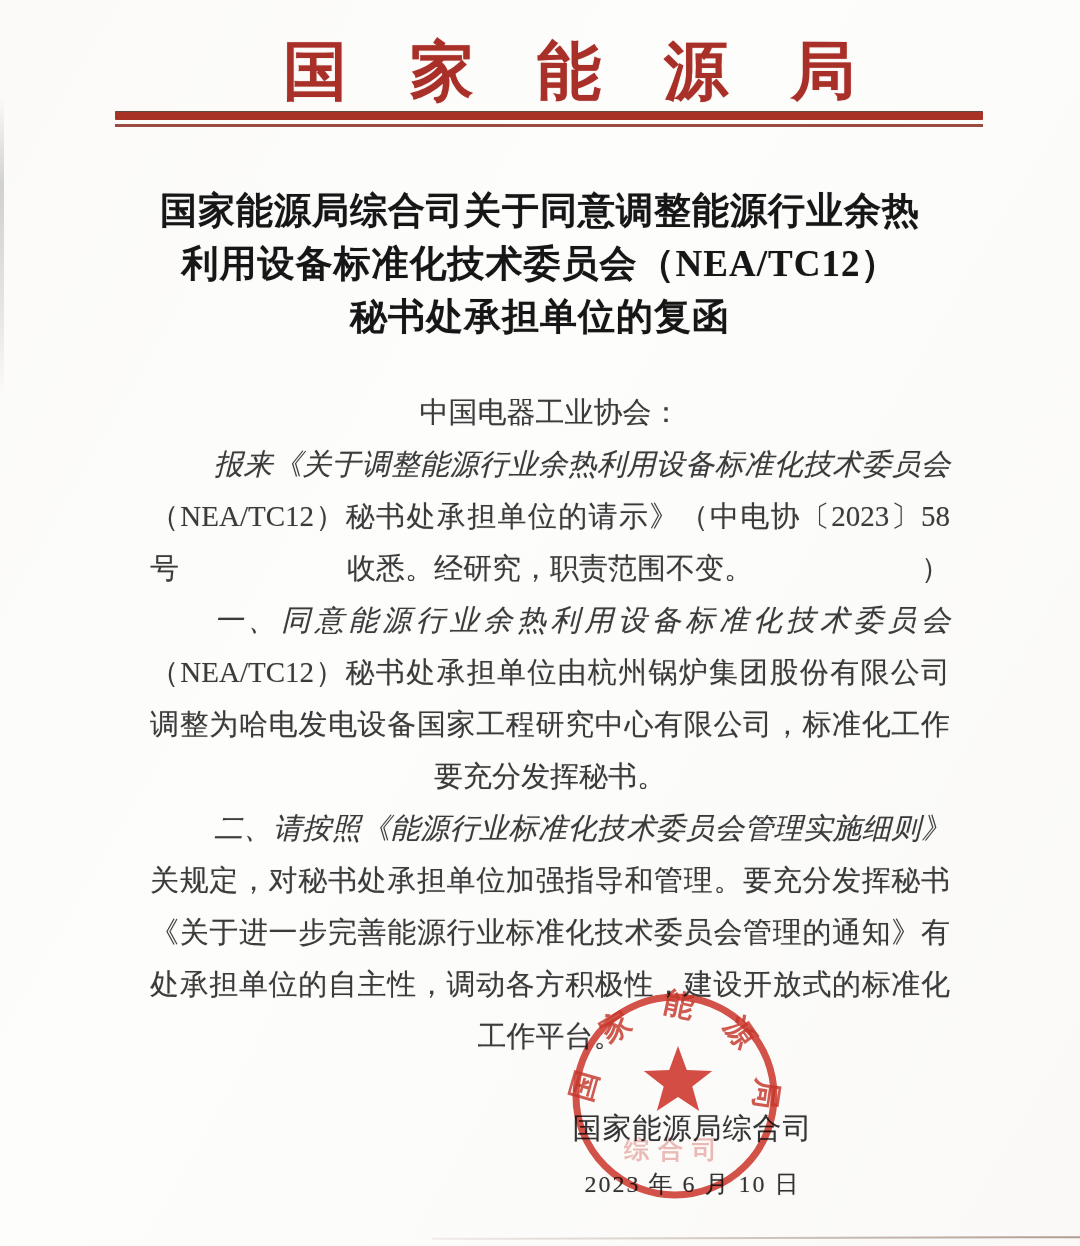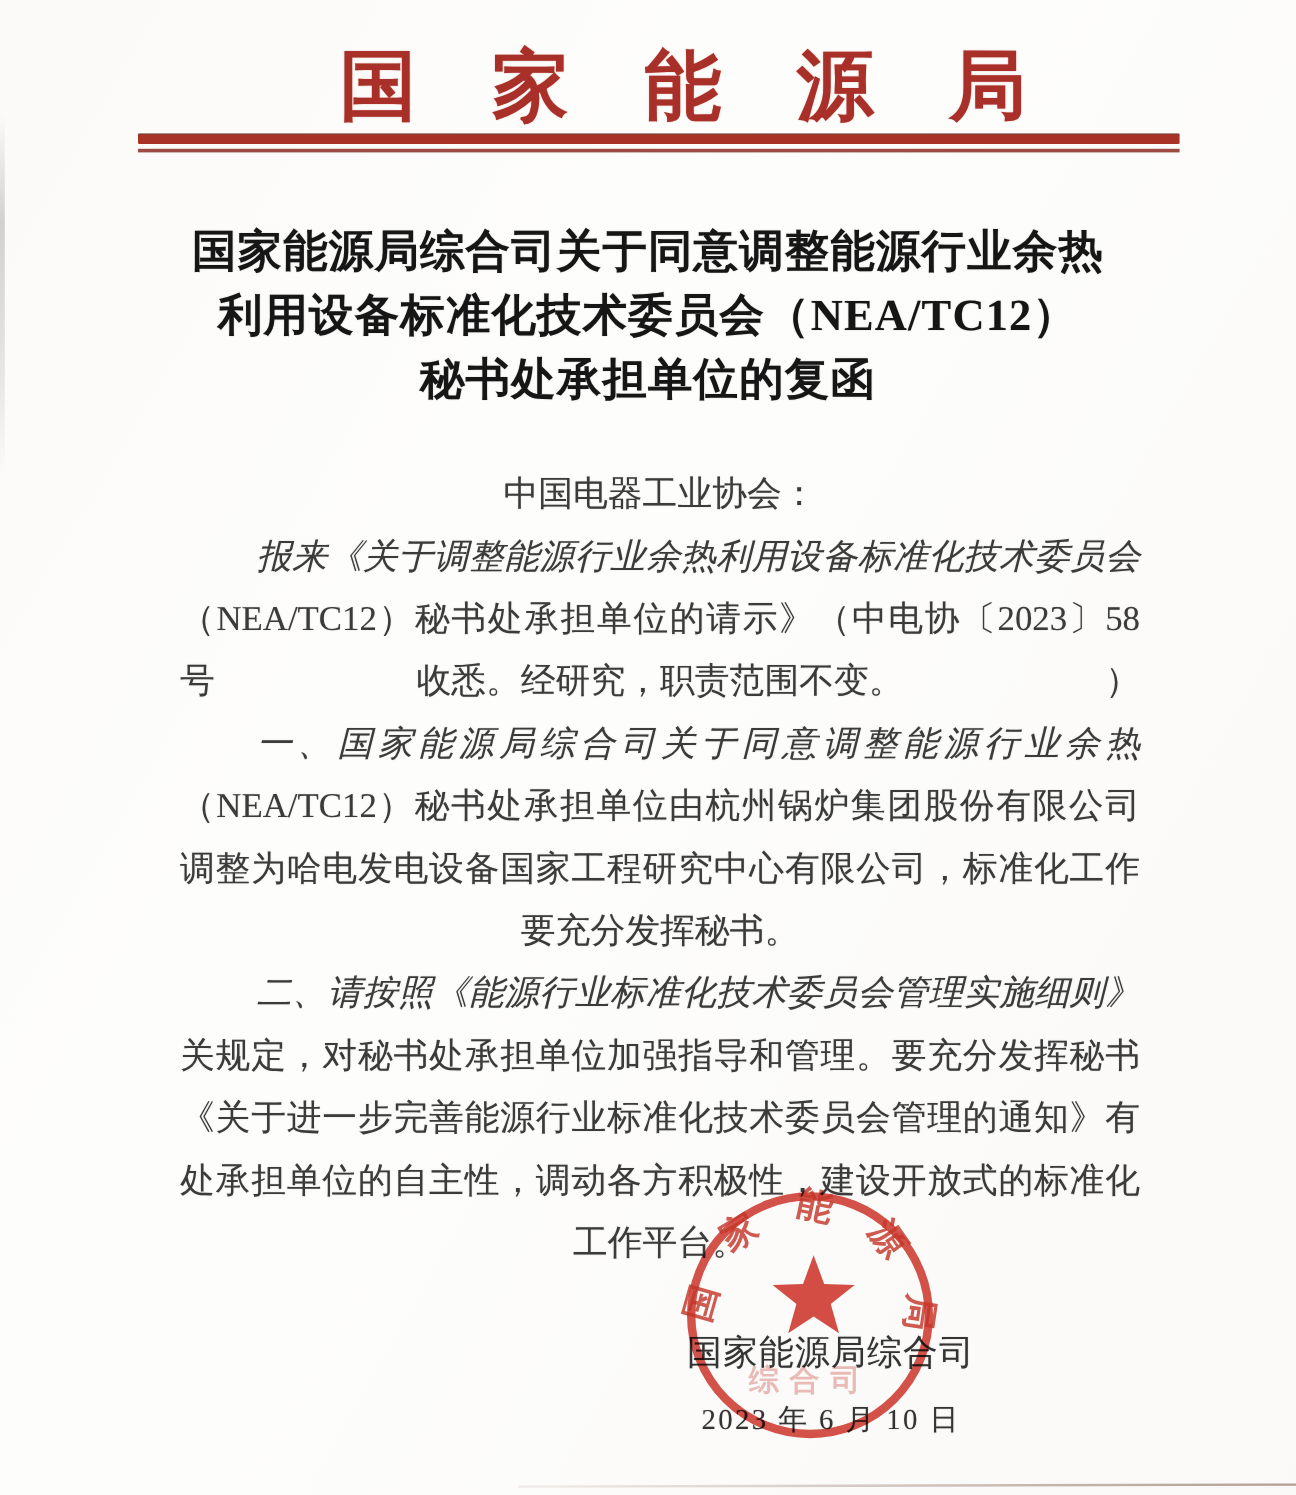--- a/index.html
+++ b/index.html
@@ -95,21 +95,21 @@
     <div>秘书处承担单位的复函</div>
   </div>
 
   <div class="body-text">
     <div class="line">中国电器工业协会：</div>
 
     <div class="line just indent">报来《关于调整能源行业余热利用设备标准化技术委员会</div>
     <div class="line just">（NEA/TC12）秘书处承担单位的请示》（中电协〔2023〕58 号）</div>
     <div class="line">收悉。经研究，职责范围不变。</div>
 
-    <div class="line just indent">一、国家能源局综合司关于同意调整能源行业余热</div>
+    <div class="line just indent">一、同意能源行业余热利用设备标准化技术委员会</div>
     <div class="line just">（NEA/TC12）秘书处承担单位由杭州锅炉集团股份有限公司</div>
     <div class="line just">调整为哈电发电设备国家工程研究中心有限公司，标准化工作</div>
     <div class="line">要充分发挥秘书。</div>
 
     <div class="line just indent">二、请按照《能源行业标准化技术委员会管理实施细则》</div>
     <div class="line just">关规定，对秘书处承担单位加强指导和管理。要充分发挥秘书</div>
     <div class="line just">《关于进一步完善能源行业标准化技术委员会管理的通知》有</div>
     <div class="line just">处承担单位的自主性，调动各方积极性，建设开放式的标准化</div>
     <div class="line">工作平台。</div>
   </div>

